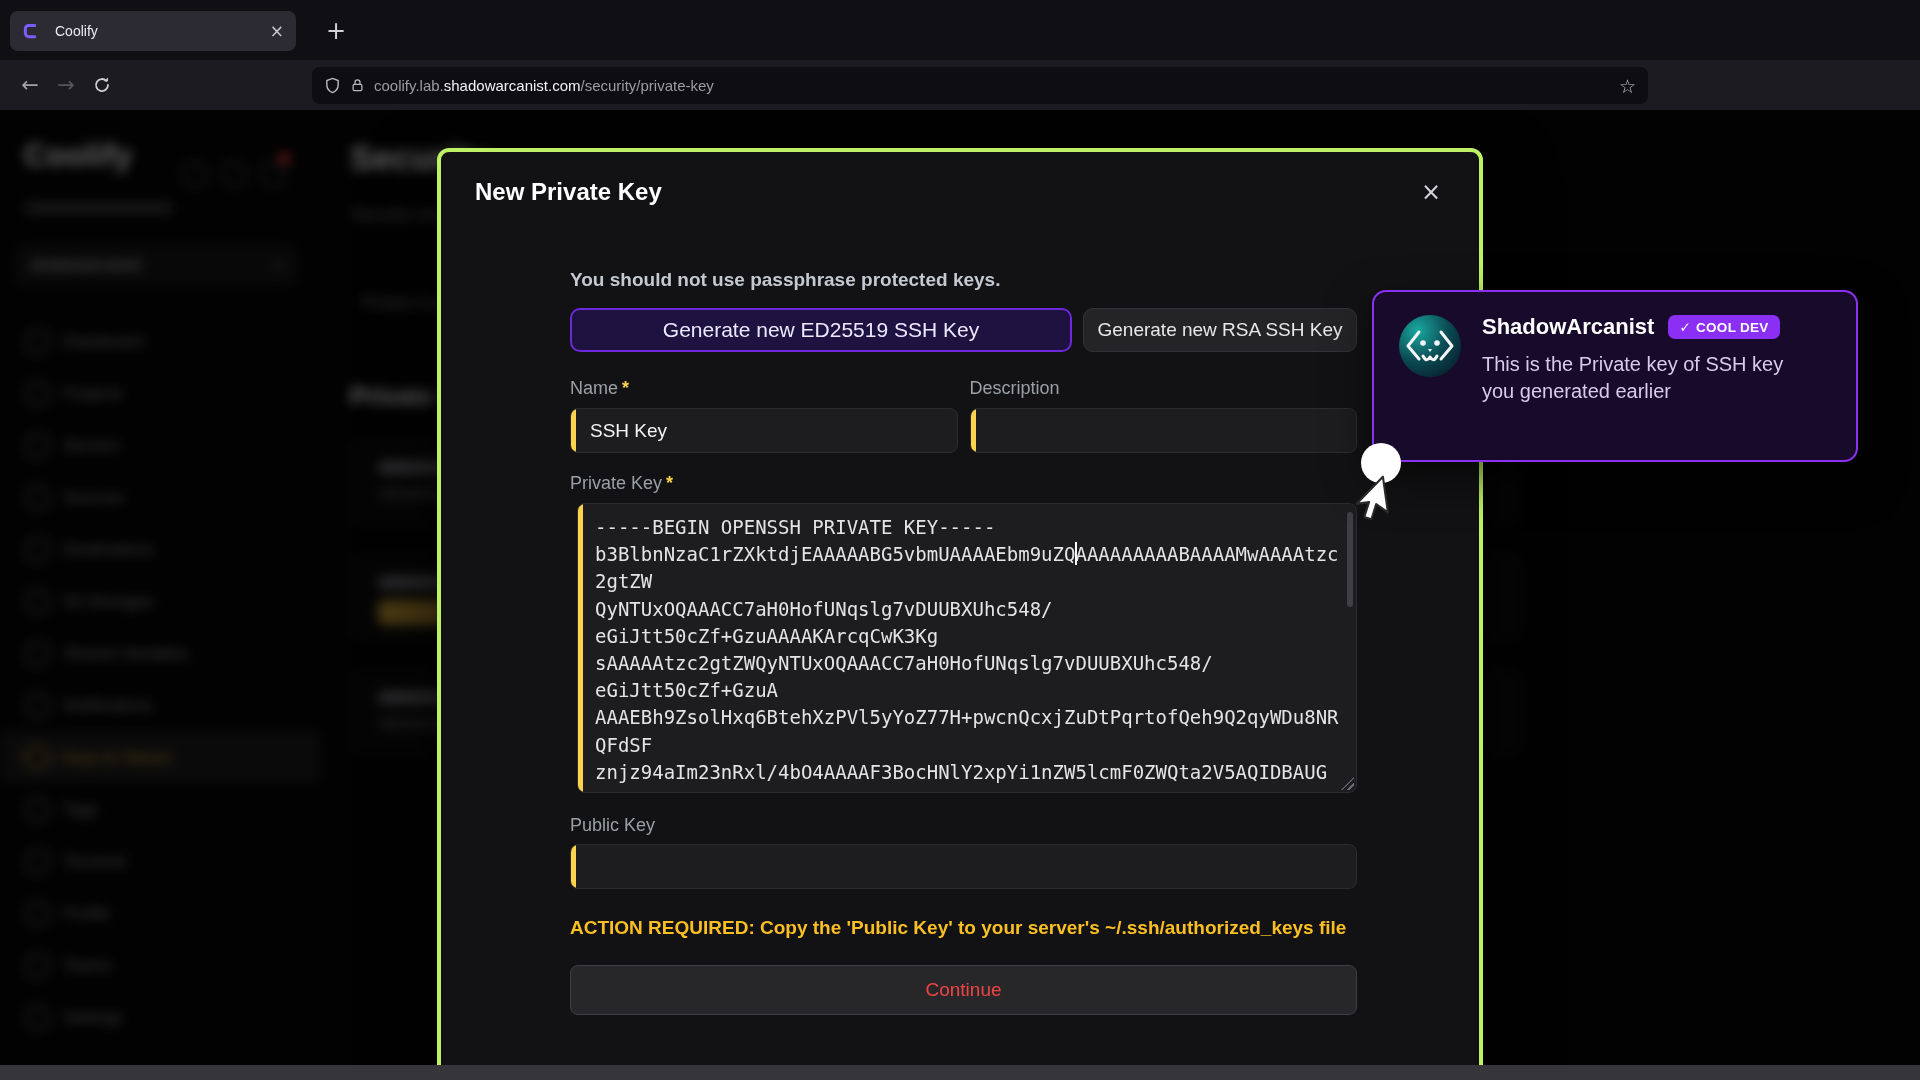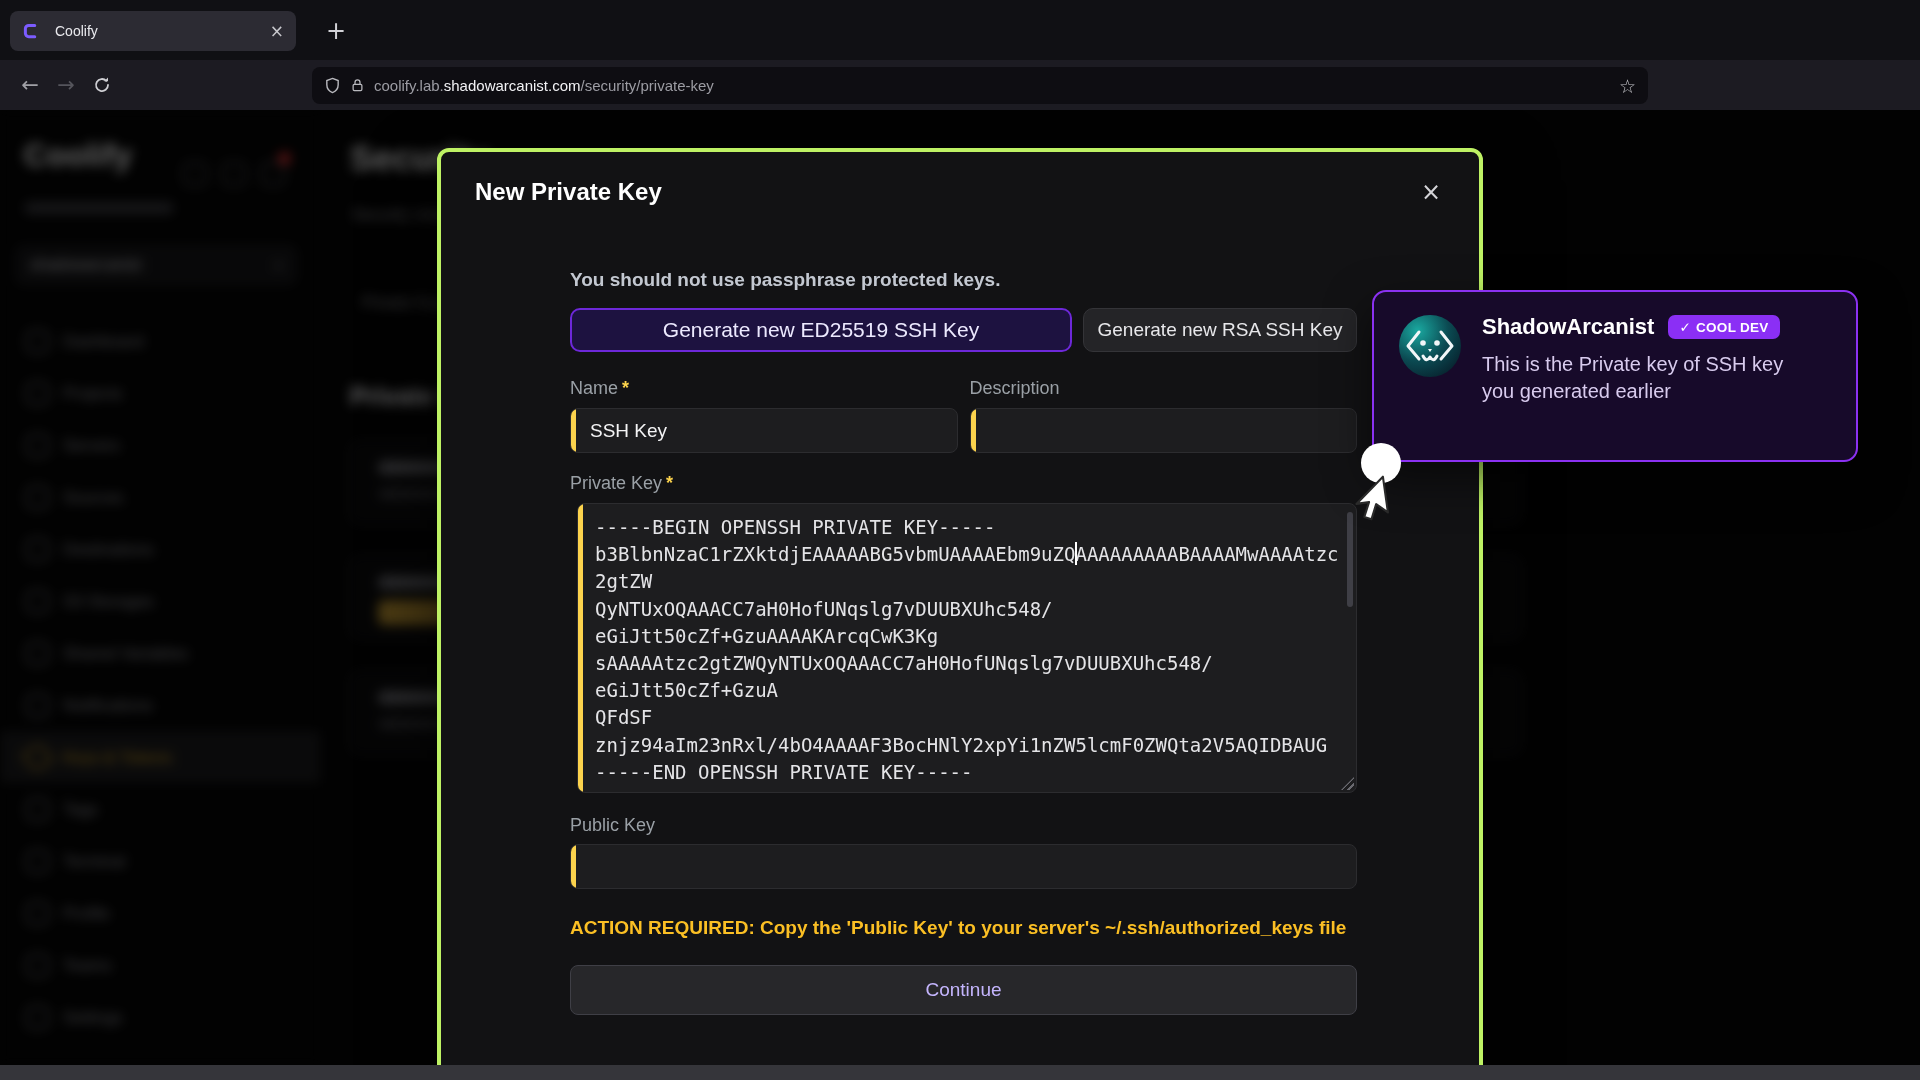--- a/index.html
+++ b/index.html
@@ -93,21 +93,21 @@
     border-radius:8px; overflow:hidden; padding:10px 8px 0 17px;margin-left:7px; }
   .keyline { font-family:"DejaVu Sans Mono", monospace; font-size:19px; line-height:27.2px; color:#e4e4e7; white-space:pre; }
   .caret { position:absolute; left:497px; top:38px; width:2px; height:23px; background:#fff; }
   .scroll-thumb { position:absolute; right:3px; top:8px; width:6px; height:95px; background:#3f3f46; border-radius:3px; }
   .resize-grip { position:absolute; right:2px; bottom:2px; width:13px; height:13px;
     background:repeating-linear-gradient(135deg, transparent 0 3px, #6a6a70 3px 5px); clip-path:polygon(100% 0,100% 100%,0 100%); }
   .pub-label { margin-top:22px; }
   .pubrow { margin-top:8px; }
   .action-text { margin-top:28px; font-size:19px; font-weight:bold; color:#fbbf24; }
   .continue { margin-top:26px; height:50px; background:#27272a; border:1px solid #3f3f46; border-radius:8px;
-    color:#c4b5fd; font-size:19px; display:flex; align-items:center; justify-content:center; }
+    color:#ef4444; font-size:19px; display:flex; align-items:center; justify-content:center; }
 
   
   .tooltip { position:absolute; left:1372px; top:180px; width:486px; min-height:172px; background:#170a2a;
     border:2px solid #8b31f2; border-radius:14px; padding:22px 24px; display:flex; gap:20px;
     box-shadow:0 18px 45px rgba(0,0,0,.55); }
   .tt-avatar { width:64px; height:64px; flex:0 0 auto; }
   .tt-name-row { display:flex; align-items:center; gap:14px; }
   .tt-name { font-size:22px; font-weight:bold; color:#fff; }
   .tt-badge { background:#8b2ff5; border-radius:7px; padding:4px 11px; color:#fff; font-size:13.5px;
     font-weight:bold; letter-spacing:.3px; display:flex; align-items:center; gap:5px; }
@@ -292,20 +292,21 @@
         </div>
         <div class="flabel pk-label"><span>Private Key</span><span class="req">*</span></div>
         <div class="keybox">
           <div class="keyline">-----BEGIN OPENSSH PRIVATE KEY-----</div>
             <div class="keyline">b3BlbnNzaC1rZXktdjEAAAAABG5vbmUAAAAEbm9uZQAAAAAAAAABAAAAMwAAAAtzc</div>
             <div class="keyline">2gtZW</div>
             <div class="keyline">QyNTUxOQAAACC7aH0HofUNqslg7vDUUBXUhc548/</div>
             <div class="keyline">eGiJtt50cZf+GzuAAAAKArcqCwK3Kg</div>
             <div class="keyline">sAAAAAtzc2gtZWQyNTUxOQAAACC7aH0HofUNqslg7vDUUBXUhc548/</div>
             <div class="keyline">eGiJtt50cZf+GzuA</div>
+            <div class="keyline">AAAEBh9ZsolHxq6BtehXzPVl5yYoZ77H+pwcnQcxjZuDtPqrtofQeh9Q2qyWDu8NR</div>
             <div class="keyline">QFdSF</div>
             <div class="keyline">znjz94aIm23nRxl/4bO4AAAAF3BocHNlY2xpYi1nZW5lcmF0ZWQta2V5AQIDBAUG</div>
             <div class="keyline">-----END OPENSSH PRIVATE KEY-----</div>
           <div class="ybar"></div>
           <div class="caret"></div>
           <div class="scroll-thumb"></div>
           <div class="resize-grip"></div>
         </div>
         <div class="flabel pub-label">Public Key</div>
         <div class="tinput pubrow">

